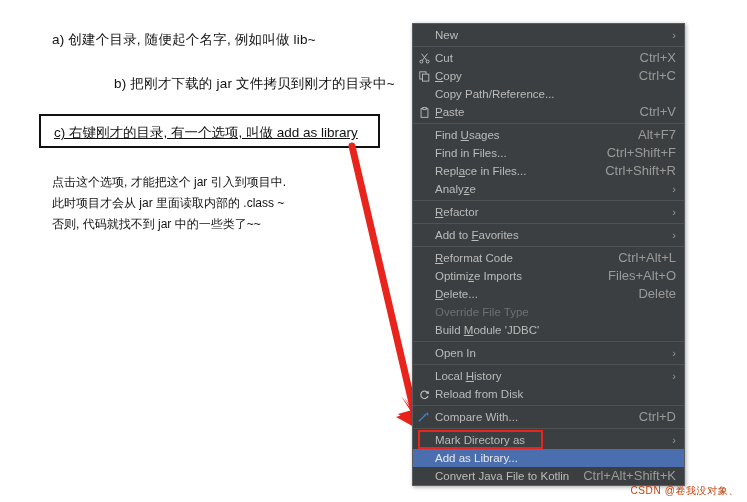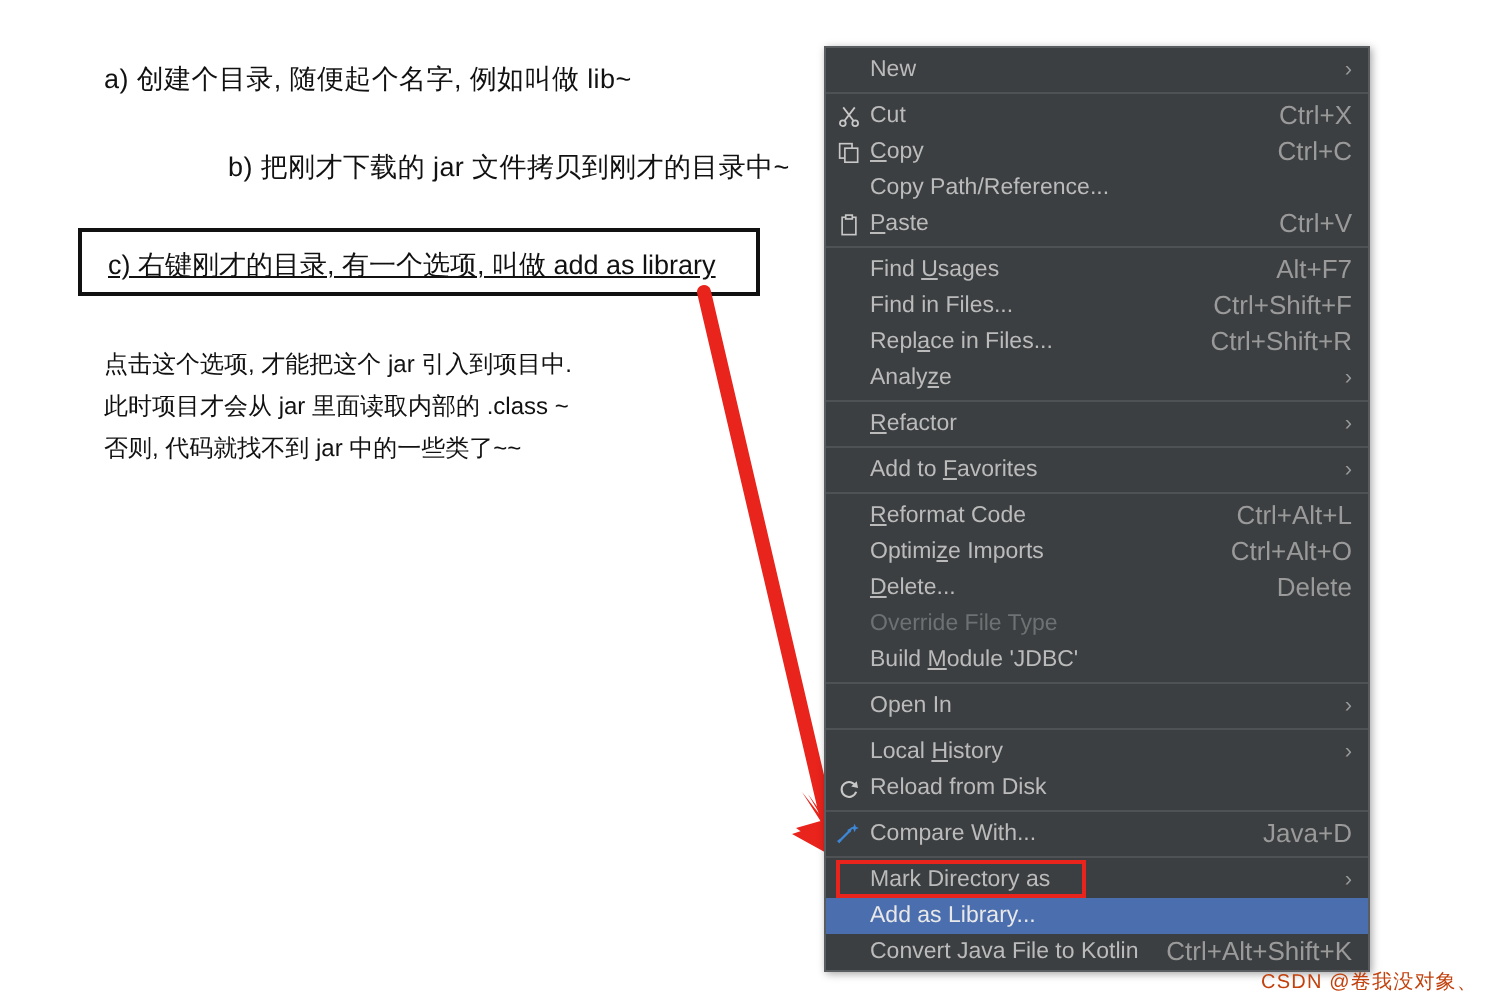--- a/index.html
+++ b/index.html
@@ -259,21 +259,21 @@
     </div>
     <div class="sep"></div>
     <div class="mi">
       <span class="ico"></span>
       <span class="lbl"><span class="ul">R</span>eformat Code</span>
       <span class="acc">Ctrl+Alt+L</span>
     </div>
     <div class="mi">
       <span class="ico"></span>
       <span class="lbl">Optimi<span class="ul">z</span>e Imports</span>
-      <span class="acc">Ctrl+Alt+O</span>
+      <span class="acc">Files+Alt+O</span>
     </div>
     <div class="mi">
       <span class="ico"></span>
       <span class="lbl"><span class="ul">D</span>elete...</span>
       <span class="acc">Delete</span>
     </div>
     <div class="mi disabled">
       <span class="ico"></span>
       <span class="lbl">Override File Type</span>
     </div>
@@ -306,21 +306,21 @@
     <div class="mi">
       <span class="ico">
         <svg width="12" height="12" viewBox="0 0 16 16">
           <line x1="1.5" y1="13.5" x2="9.5" y2="5.5" stroke="#3d87d6" stroke-width="1.6"></line>
           <polygon points="11.5,3.2 9.3,7.2 7.5,5.3" fill="#3d87d6"></polygon>
           <path d="M12.4 1.2 l0.8 2 2 0.8 -2 0.8 -0.8 2 -0.8 -2 -2 -0.8 2 -0.8 z" fill="#3d87d6"></path>
           <path d="M2.2 11.0 l0.5 1.2 1.2 0.5 -1.2 0.5 -0.5 1.2 -0.5 -1.2 -1.2 -0.5 1.2 -0.5 z" fill="#3d87d6"></path>
         </svg>
       </span>
       <span class="lbl">Compare With...</span>
-      <span class="acc">Java+D</span>
+      <span class="acc">Ctrl+D</span>
     </div>
     <div class="sep"></div>
     <div class="mi">
       <span class="ico"></span>
       <span class="lbl">Mark Directory as</span>
       <span class="chev">›</span>
     </div>
     <div class="mi selected">
       <span class="ico"></span>
       <span class="lbl">Add as Library...</span>

